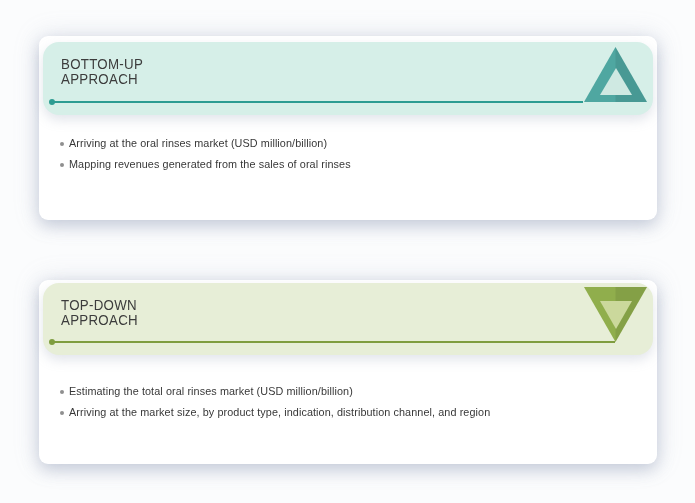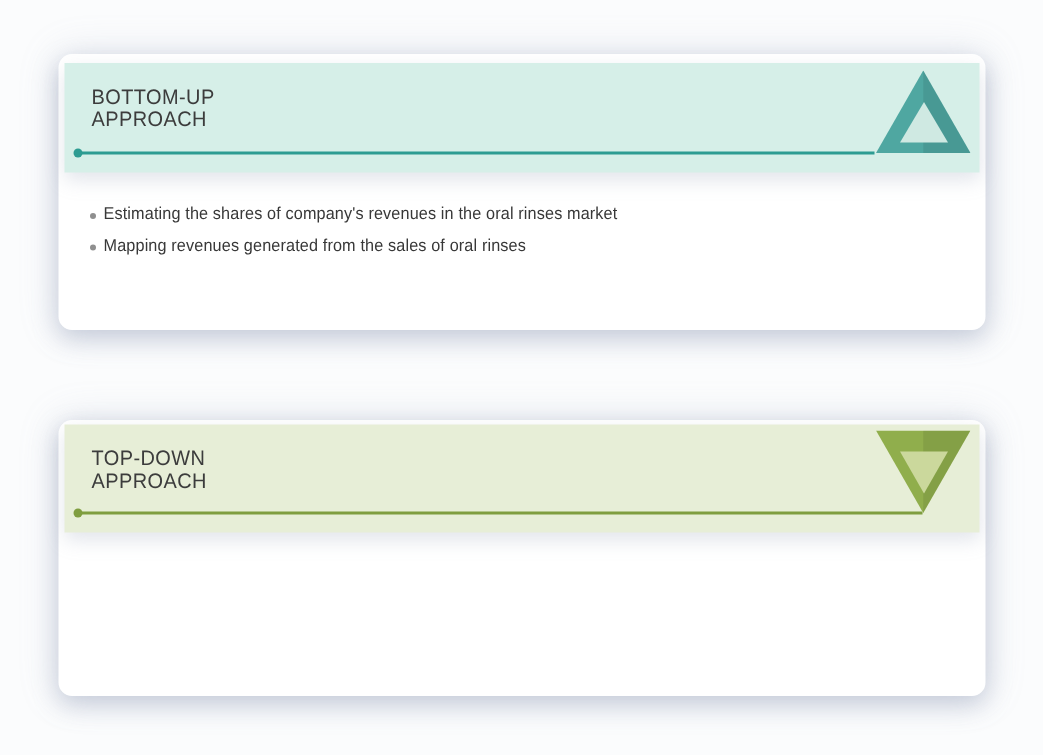--- a/index.html
+++ b/index.html
@@ -10,21 +10,21 @@
   }
   .stage{position:absolute;inset:0;}
   .panel{
     position:absolute;left:39px;width:618px;height:184px;
     background:var(--card-bg-white,#fff);border-radius:9px;
     box-shadow:0 6px 16px rgba(144,156,180,.42),0 0 26px rgba(144,156,180,.22);
   }
   .panel.first{top:36px;}
   .panel.second{top:280px;}
   .header{
-    position:absolute;left:4px;right:4px;border-radius:0;
+    position:absolute;left:4px;right:4px;border-radius:16px;
     box-shadow:0 5px 12px rgba(150,162,182,.28);
   }
   .header.mint{top:6px;height:73px;background:var(--mint-header-bg,#d6efe8);}
   .header.olive{top:3px;height:72px;background:var(--olive-header-bg,#e7eed7);}
   .card-title{
     position:absolute;left:18px;top:15px;margin:0;
     font-size:14px;line-height:15px;font-weight:400;letter-spacing:.3px;
     color:var(--title-text,#3c3c3c);
     transform:scaleX(.95);transform-origin:left top;white-space:nowrap;
   }
@@ -78,21 +78,21 @@
       </div>
       <svg class="tri" viewBox="0 0 63 55" aria-hidden="true">
         <polygon class="tri-up-outer" points="31.5,0 63,55 0,55"></polygon>
         <polygon class="tri-shade" points="31.5,0 63,55 31.5,55"></polygon>
         <polygon class="tri-up-inner" points="32,21 48,48 16,48"></polygon>
       </svg>
     </div>
     <ul class="bullets">
       <li>
         <span class="b-dot"></span>
-        <span class="b-text">Estimating the shares of company's revenues in the oral rinses market</span>
+        <span class="b-text">Arriving at the oral rinses market (USD million/billion)</span>
       </li>
       <li>
         <span class="b-dot"></span>
         <span class="b-text">Mapping revenues generated from the sales of oral rinses</span>
       </li>
     </ul>
   </section>
 
   <section class="panel second">
     <div class="header olive">
@@ -103,16 +103,24 @@
       <div class="rule">
         <span class="dot"></span>
       </div>
       <svg class="tri" viewBox="0 0 63 55" aria-hidden="true">
         <polygon class="tri-down-outer" points="0,0 63,0 31.5,55"></polygon>
         <polygon class="tri-shade" points="31.5,0 63,0 31.5,55"></polygon>
         <polygon class="tri-down-inner" points="16,14 48,14 32,42"></polygon>
       </svg>
     </div>
     <ul class="bullets">
+      <li>
+        <span class="b-dot"></span>
+        <span class="b-text">Estimating the total oral rinses market (USD million/billion)</span>
+      </li>
+      <li>
+        <span class="b-dot"></span>
+        <span class="b-text">Arriving at the market size, by product type, indication, distribution channel, and region</span>
+      </li>
     </ul>
   </section>
 
 </div>
 
 </body></html>

